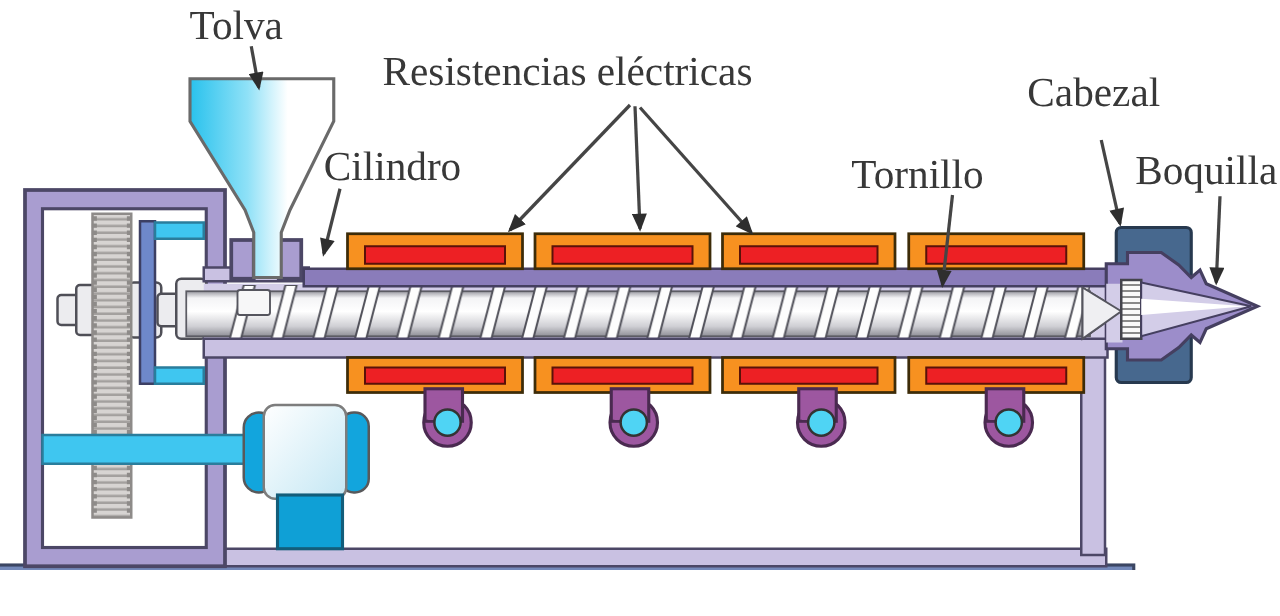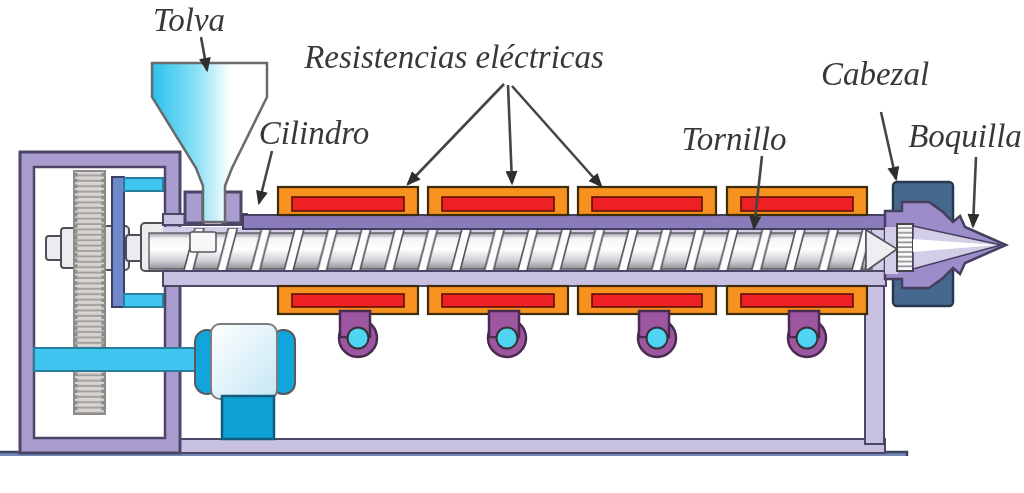--- a/index.html
+++ b/index.html
@@ -1,17 +1,17 @@
 <!DOCTYPE html>
 <html style="--c-heater_orange: #F79120; --c-heater_red: #ED2024; --c-frame_lavender: #A99DD0; --c-light_lavender: #C9C1E2; --c-barrel_purple: #8A7CBA; --c-die_purple: #9C8DCA; --c-interior_lavender: #D3CDE8; --c-bracket_purple: #9D57A0; --c-slate_blue: #47688E; --c-base_blue: #7489BA; --c-cyan: #3FC6F0; --c-motor_blue: #12A5DD; --c-stand_blue: #0FA0D6; --c-steel_blue: #6E88CA; --c-gear_gray: #D7D4D2; --c-text_dark: #383838;"><head>
 <meta charset="utf-8">
 <style>
   html,body{margin:0;padding:0;background:#ffffff;}
   .stage{position:relative;width:1024px;height:456px;background:#fff;overflow:hidden;
-         font-family:"Liberation Serif", serif;font-style:italic;}
+         font-family:"Liberation Serif", serif;}
   svg{position:absolute;left:0;top:0;}
   .lbl{font-family:"Liberation Serif", serif;font-size:33px;fill:var(--c-text_dark,#383838);}
   .leader{stroke:#454545;stroke-width:2.6;fill:none;}
   .c-orange{fill:var(--c-heater_orange,#F79120);stroke:#3d2c08;stroke-width:2.2;}
   .c-red{fill:var(--c-heater_red,#ED2024);stroke:#5a1208;stroke-width:1.6;}
   .c-frame{fill:var(--c-frame_lavender,#A99DD0);stroke:#4C4766;stroke-width:3;}
   .c-light{fill:var(--c-light_lavender,#C9C1E2);stroke:#4C4766;stroke-width:2;}
   .c-band{fill:var(--c-barrel_purple,#8A7CBA);stroke:#453F60;stroke-width:2;}
   .c-die{fill:var(--c-die_purple,#9C8DCA);stroke:#453F60;stroke-width:2.5;}
   .c-int{fill:var(--c-interior_lavender,#D3CDE8);}

